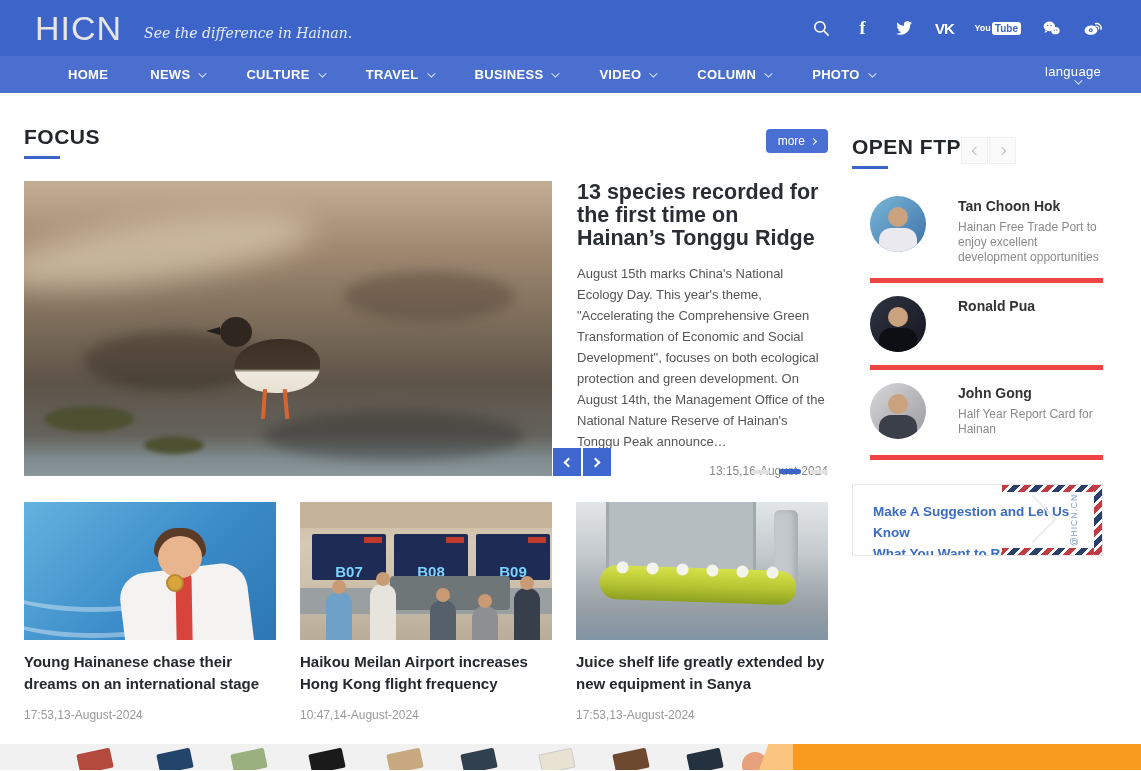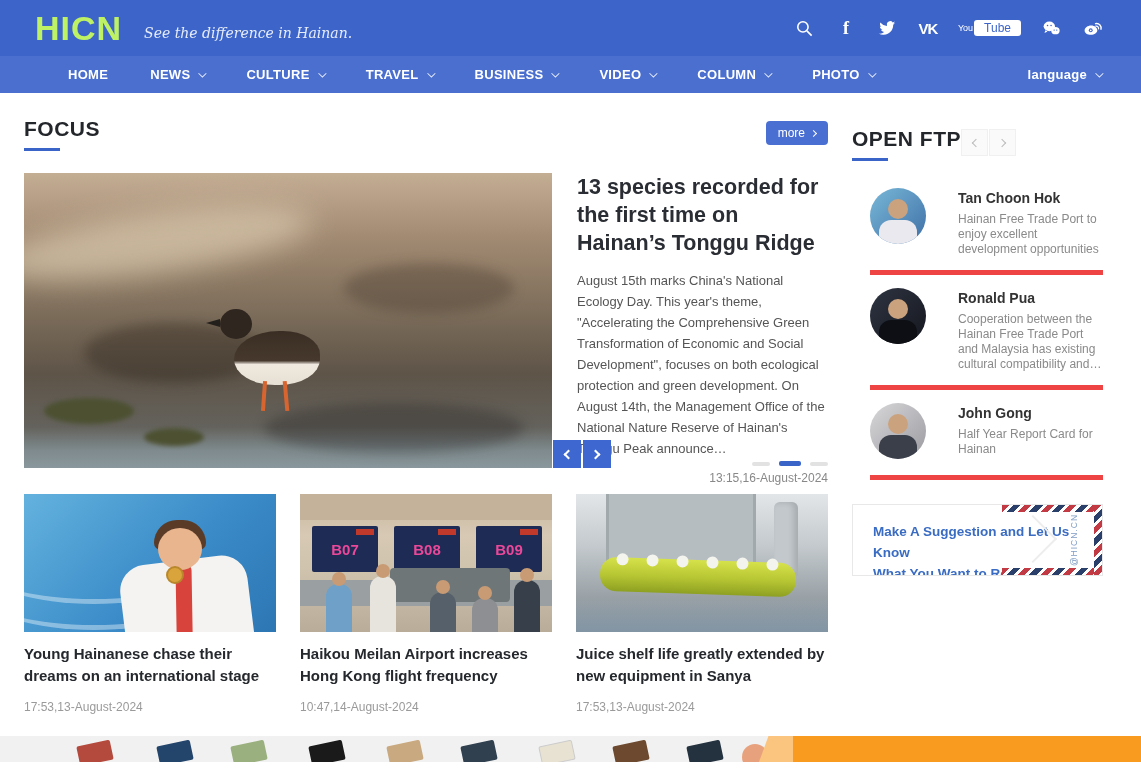--- a/index.html
+++ b/index.html
@@ -2,44 +2,44 @@
 <html><head>
 <meta charset="utf-8">
 <style>
   * { margin:0; padding:0; box-sizing:border-box; }
   html,body { width:1141px; height:771px; overflow:hidden; background:#fff;
     font-family:"Liberation Sans", sans-serif; }
 
   
   .site-header { height:56px; background:#3d65c9; display:flex; align-items:center;
     padding:0 38px 0 35px; }
-  .logo { color:#bef264; font-size:34px; font-weight:bold; letter-spacing:1px; line-height:1; }
+  .logo { color:#e5e5e5; font-size:34px; font-weight:normal; letter-spacing:1px; line-height:1; }
   .tagline { color:rgba(255,255,255,.88); font-family:"DejaVu Serif", serif;
     font-style:italic; font-size:14px; margin:10px 0 0 22px; }
   .social { margin-left:auto; display:flex; align-items:center; gap:19px; }
   .sicon { width:22px; height:22px; display:flex; align-items:center; justify-content:center;
     color:#fff; cursor:pointer; }
   .sicon svg { display:block; }
   .fb-f { font-size:18px; font-weight:bold; font-family:"Liberation Serif", serif; }
   .vk-t { font-size:15px; font-weight:bold; letter-spacing:-1px; }
-  .yt { display:flex; align-items:center; font-size:9px; font-weight:normal; color:#fff; width:auto; }
-  .yt .tube { background:#fff; color:#3d65c9; border-radius:3px; padding:1px 10px; margin-left:1px; font-size:12px; }
+  .yt { display:flex; align-items:center; font-size:9px; font-weight:bold; color:#fff; width:auto; }
+  .yt .tube { background:#fff; color:#3d65c9; border-radius:3px; padding:1px 3px; margin-left:1px; font-size:10px; }
 
   
   .main-nav { height:37px; background:#4a6fce; display:flex; align-items:center;
     padding:0 40px 0 68px; }
   .nav-item { display:flex; align-items:center; color:#fff; font-size:13px; font-weight:bold;
     letter-spacing:.3px; margin-right:42px; cursor:pointer; text-decoration:none; }
   .chev { width:6px; height:6px; border-right:1.6px solid rgba(255,255,255,.85);
     border-bottom:1.6px solid rgba(255,255,255,.85); transform:rotate(45deg) translateY(-2px);
     margin-left:8px; display:inline-block; }
-  .lang { margin-left:auto; margin-right:0; font-weight:bold; }
-
-  
-  .main { display:flex; padding:24px 38px 0 24px; gap:24px; }
+  .lang { margin-left:auto; margin-right:0; font-weight:normal;flex-direction:column; }
+
+  
+  .main { display:flex; padding:32px 38px 0 24px; gap:24px; }
   .left-col { width:804px; }
   .sidebar { width:251px; padding-top:10px; }
 
   .section-head { display:flex; justify-content:space-between; align-items:flex-start; }
   .sec-title { font-size:21px; font-weight:bold; color:#23262b; letter-spacing:.5px; }
   .sec-underline { width:36px; height:3px; background:#3a64c8; margin-top:7px; }
 
   .more-btn { background:#4a6fd2; border:none; color:#fff; font-size:12px; border-radius:4px;
     padding:5px 12px; display:flex; align-items:center; cursor:pointer; margin-top:4px; }
   .chev-r { width:5px; height:5px; border-right:1.5px solid #fff; border-bottom:1.5px solid #fff;
@@ -58,21 +58,21 @@
   .bird-head { position:absolute; left:6px; top:8px; width:32px; height:30px; border-radius:50%;
     background:#2f2620; }
   .bird-beak { position:absolute; left:-8px; top:18px; width:0; height:0;
     border-top:4px solid transparent; border-bottom:4px solid transparent; border-right:14px solid #23201c; }
   .bird-leg { position:absolute; width:4px; height:30px; background:#d8652f; top:80px; }
   .leg1 { left:48px; transform:rotate(4deg); }
   .leg2 { left:70px; transform:rotate(-5deg); }
   .weed { position:absolute; background:#4d5132; border-radius:50%; filter:blur(2px); }
 
   .slide-text { position:relative; width:251px; height:295px; }
-  .headline { font-size:21.5px; line-height:28px; font-weight:bold; color:#2a2d33; cursor:pointer; }
+  .headline { font-size:21.5px; line-height:23px; font-weight:bold; color:#2a2d33; cursor:pointer; }
   .excerpt { margin-top:13px; font-size:13px; line-height:21px; color:#555; }
   .slide-time { text-align:right; font-size:12px; color:#888; margin-top:12px; }
   .dots { position:absolute; right:0; bottom:2px; display:flex; align-items:center; gap:9px; }
   .dot { width:18px; height:4px; border-radius:2px; background:#e2e2e2; cursor:pointer; }
   .dot.active { width:22px; height:5px; background:#3a64c8; }
 
   .car-btn { position:absolute; bottom:0; width:28px; height:28px; background:#3e68cf; border:none;
     cursor:pointer; display:flex; align-items:center; justify-content:center; }
   .car-btn.prev { left:529px; }
   .car-btn.next { left:559px; }
@@ -100,23 +100,23 @@
     background:#e8b58f; }
   .ath-hair { position:absolute; right:70px; bottom:82px; width:52px; height:30px;
     border-radius:26px 26px 8px 8px; background:#5a3b28; }
   .medal { position:absolute; right:92px; bottom:48px; width:18px; height:18px; border-radius:50%;
     background:#d9a43b; border:2px solid #b9882d; }
 
   
   .img-airport { background:linear-gradient(180deg,#c8b69e 0%,#d7c9b4 30%,#cfc3ae 55%,#b9ad9a 100%); }
   .ceiling { position:absolute; top:0; left:0; right:0; height:26px;
     background:repeating-linear-gradient(90deg,#bfa férfiak88 0 2px,#c4b29a 2px 14px); background:#c4b29a; }
-  .screen { position:absolute; top:32px; width:66px; height:46px; background:#1d2b55;
-    border-radius:2px; display:flex; align-items:center; justify-content:center;
-    color:#ec4899; font-weight:bold; font-size:15px; }
+  .screen { position:absolute; top:32px; width:74px; height:46px; background:#1d2b55;
+    border-radius:2px; display:flex; align-items:flex-end; justify-content:center;
+    color:#7dd3fc; font-weight:bold; font-size:15px; }
   .screen .rb { position:absolute; top:3px; right:4px; width:18px; height:6px; background:#c0392b; }
   .desk { position:absolute; bottom:26px; left:0; right:0; height:26px; background:#9aa0a2; }
   .desk2 { position:absolute; bottom:30px; left:90px; width:120px; height:34px; background:#6f7678; border-radius:4px; }
   .fig { position:absolute; bottom:0; width:26px; height:48px; border-radius:12px 12px 0 0; }
   .fig::before { content:""; position:absolute; top:-12px; left:6px; width:14px; height:14px;
     border-radius:50%; background:#c89b75; }
 
   
   .img-juice { background:linear-gradient(180deg,#e3e6e8 0%,#c3c9cd 38%,#99a1a6 75%,#8d959a 100%); }
   .wallpanel { position:absolute; top:0; left:30px; width:150px; height:70px; background:#b6bdc1;
@@ -391,21 +391,20 @@
         <div class="avatar av1"></div>
         <div>
           <div class="p-name">Tan Choon Hok</div>
           <div class="p-desc">Hainan Free Trade Port to enjoy excellent development opportunities</div>
         </div>
       </div>
       <div class="person">
         <div class="avatar av2"></div>
         <div>
           <div class="p-name">Ronald Pua</div>
-          <div class="p-desc">Cooperation between the Hainan Free Trade Port and Malaysia has existing cultural compatibility and…</div>
         </div>
       </div>
       <div class="person" style="min-height:90px;">
         <div class="avatar av3"></div>
         <div>
           <div class="p-name">John Gong</div>
           <div class="p-desc">Half Year Report Card for Hainan</div>
         </div>
       </div>
     </div>

